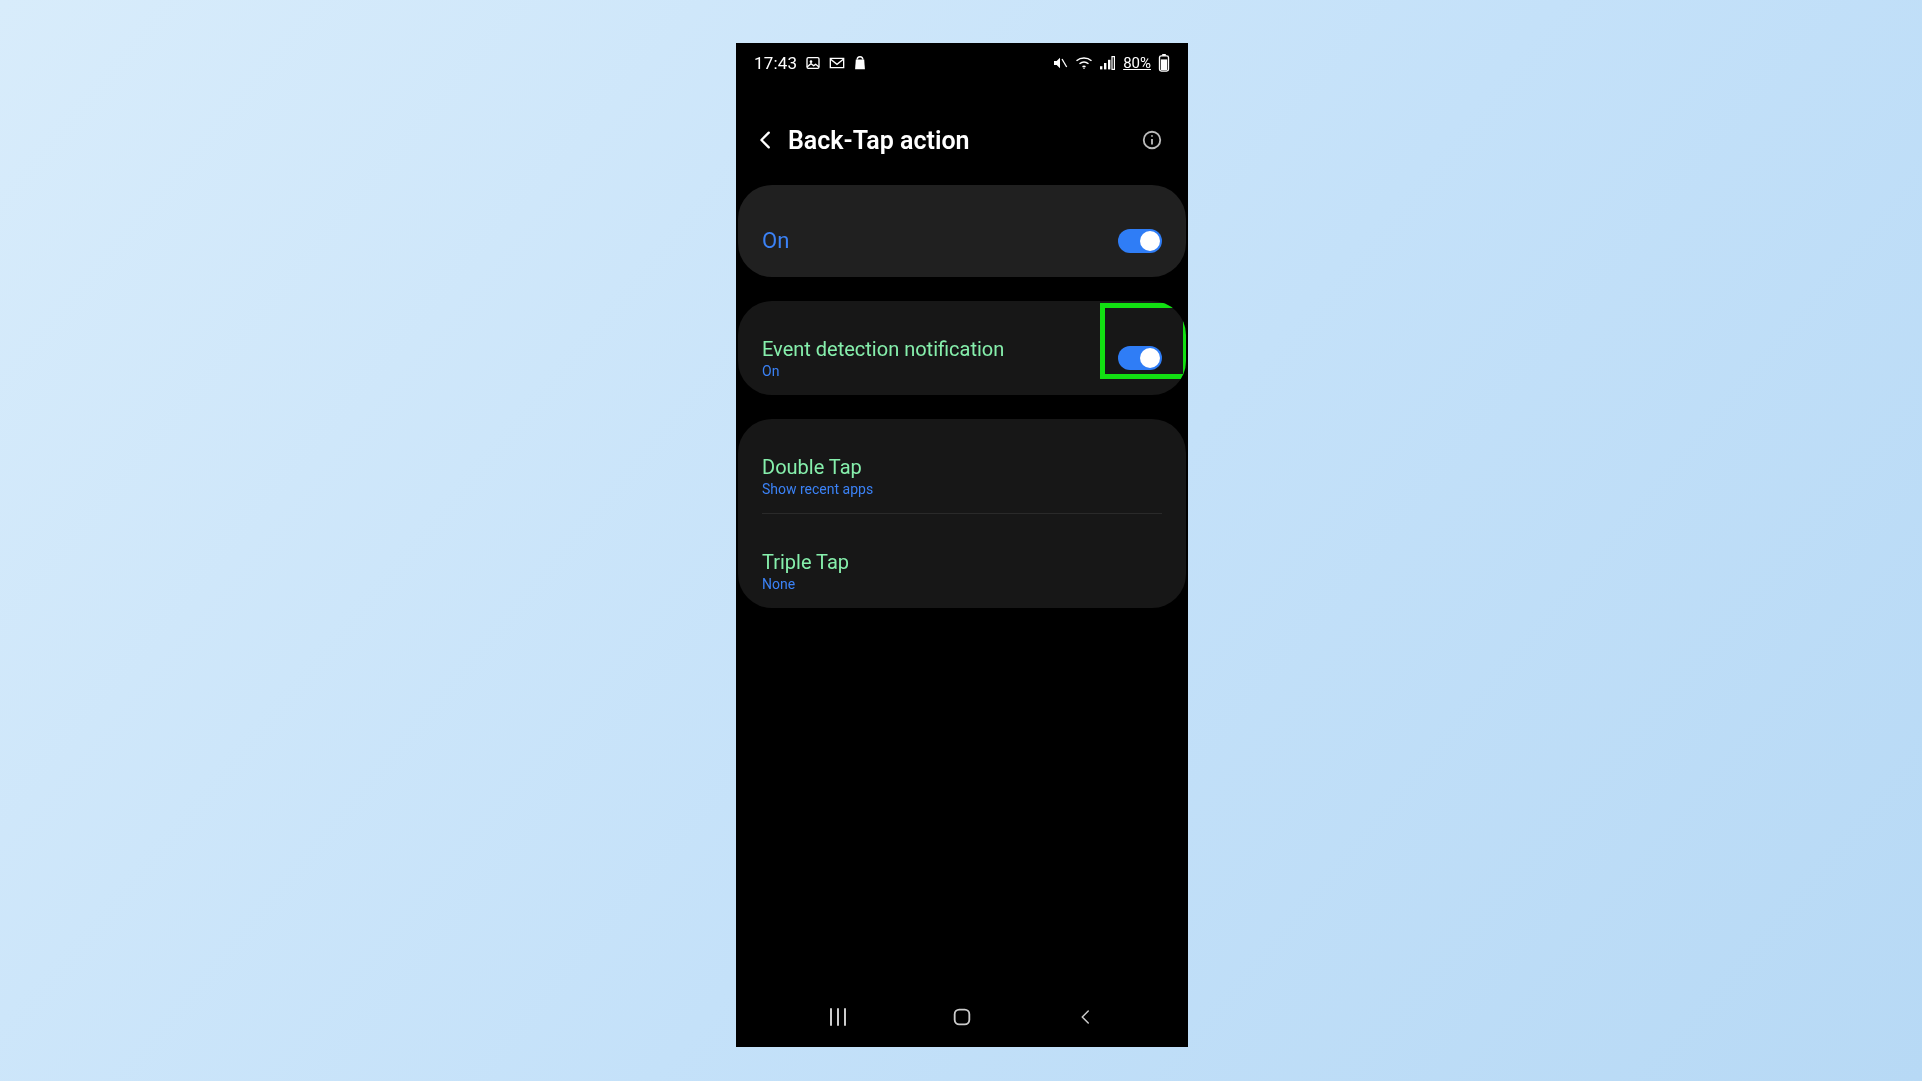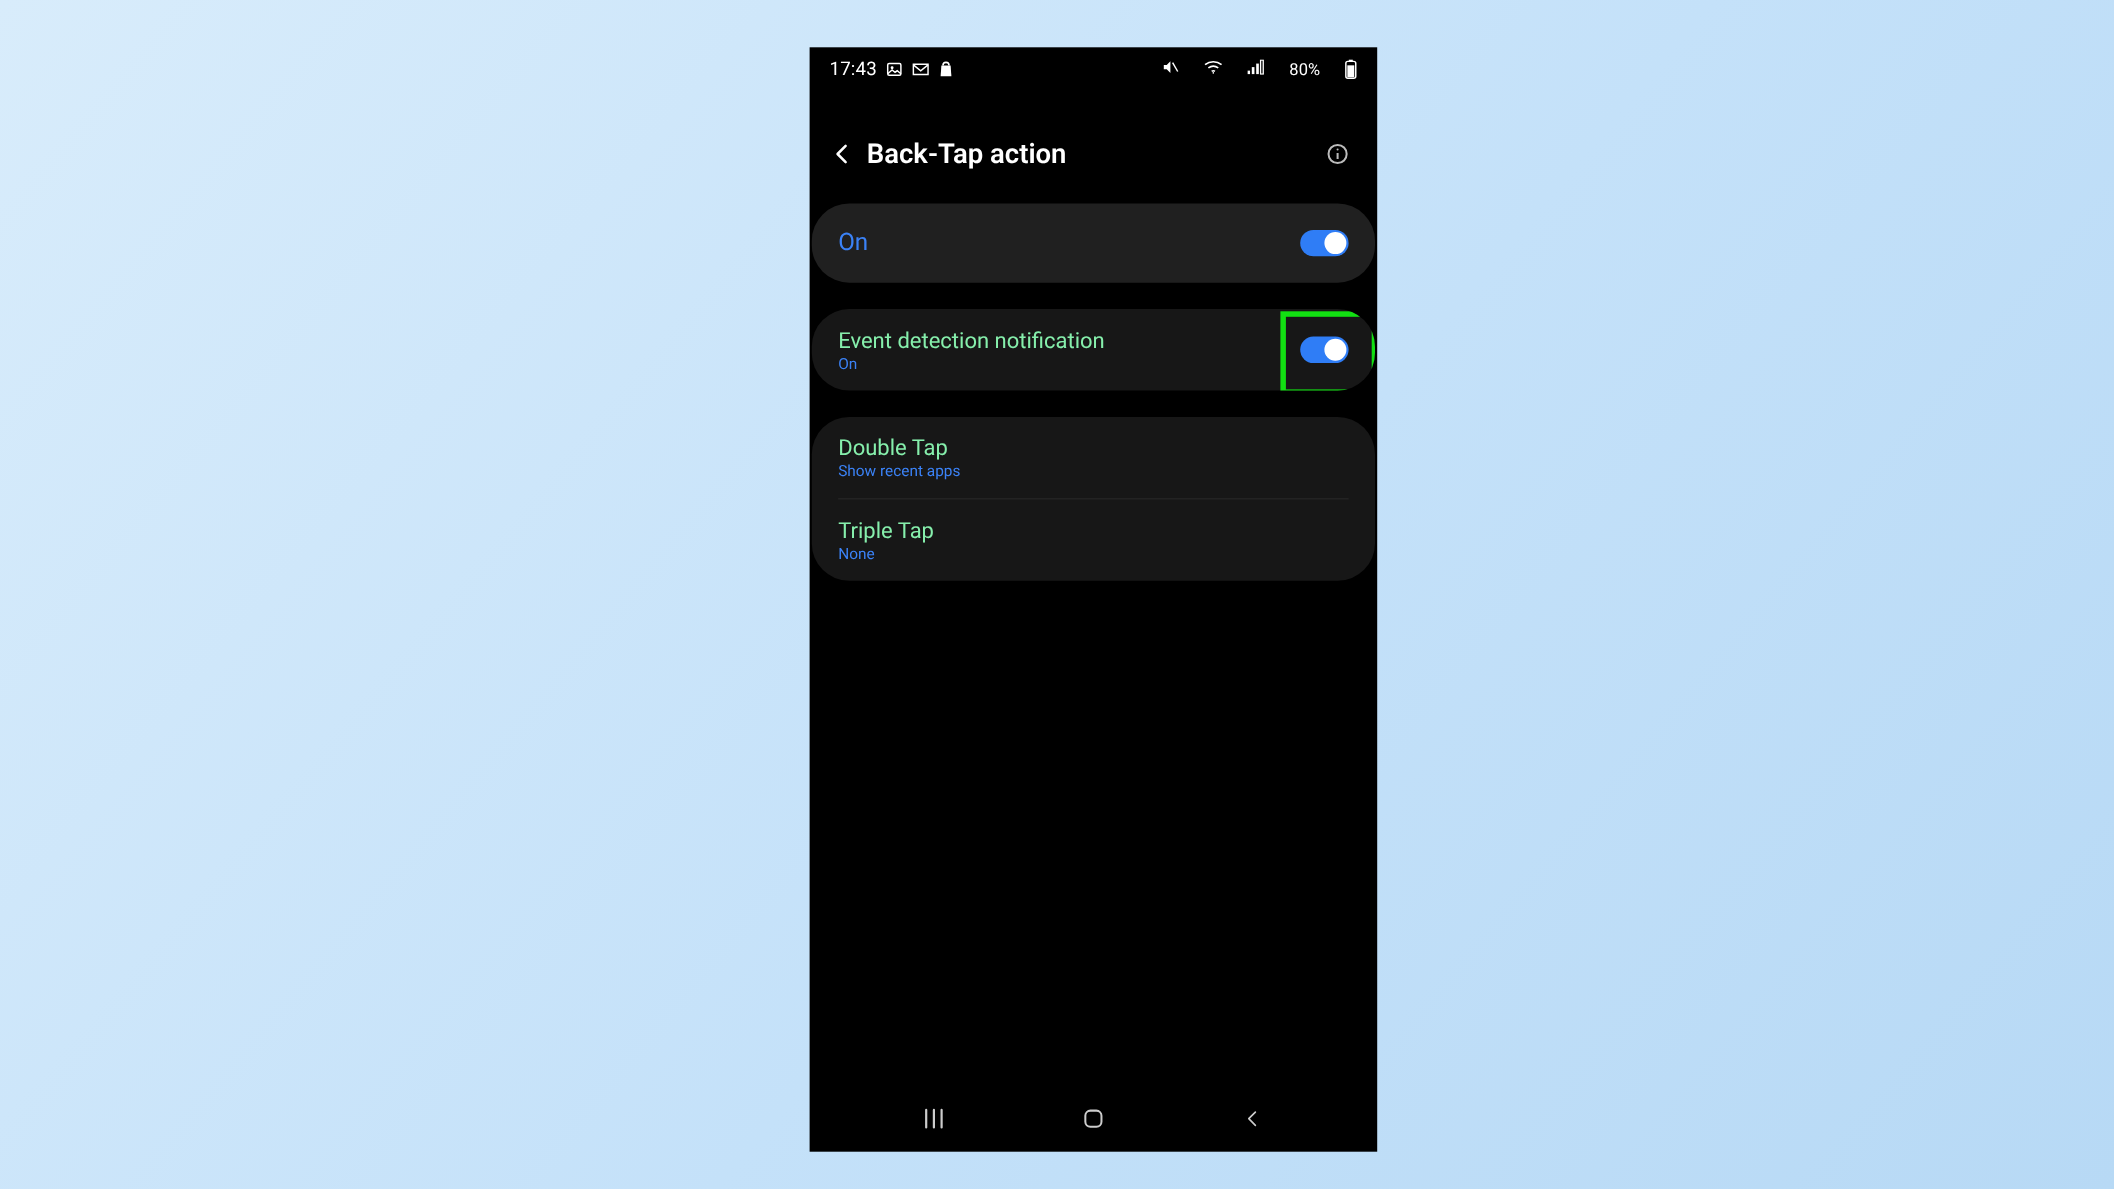--- a/index.html
+++ b/index.html
@@ -13,37 +13,37 @@
   .stage {
     width: 1922px;
     height: 1081px;
     background: linear-gradient(130deg, #d8ecfb 0%, #c4e1f9 55%, #b7d9f5 100%);
     position: relative;
   }
   .phone {
     position: absolute;
     left: 736px;
     top: 43px;
-    width: 516px;
+    width: 452px;
     height: 1004px;
     background: #000;
     color: #fff;
     overflow: hidden;
   }
   
   .status-bar {
     height: 40px;
     display: flex;
     align-items: center;
     justify-content: space-between;
     padding: 0 18px;
     font-size: 17px;
   }
   .status-left { display: flex; align-items: center; gap: 8px; }
-  .status-right { display: flex; align-items: flex-start; gap: 22px; }
+  .status-right { display: flex; align-items: center; gap: 7px; text-decoration: underline; }
   .sb-icon { display:inline-flex; align-items:center; justify-content:center; }
   .clock { letter-spacing: .2px; font-weight:400;}
   .batt-pct { font-size:15px; }
   
   .header {
     display: flex;
     align-items: center;
     height: 58px;
     padding: 4px 16px 0 10px;
     margin-top: 24px;
@@ -58,20 +58,21 @@
     border-radius: 34px;
     margin: 12px 2px 0 2px;
     overflow:hidden;
   }
   .card.first { margin-top: 16px; background:#202020;}
   .row {
     display:flex;
     align-items:center;
     padding: 16px 24px;
     min-height: 40px;
+    margin-top: 20px;
   }
   .row.master { min-height:40px; }
   .row-text { display:flex; flex-direction:column; gap:2px; }
   .row-title { font-size: 20px; color:#86efac; line-height:1.2;}
   .row-title.accent { color:#3b82f6; font-size:22px; font-weight:400;}
   .row-sub { font-size:14px; color:#3b82f6; }
   .sep { height:1px; background:#2a2a2a; margin:0 24px; }
   
   .toggle {
     margin-left:auto;

